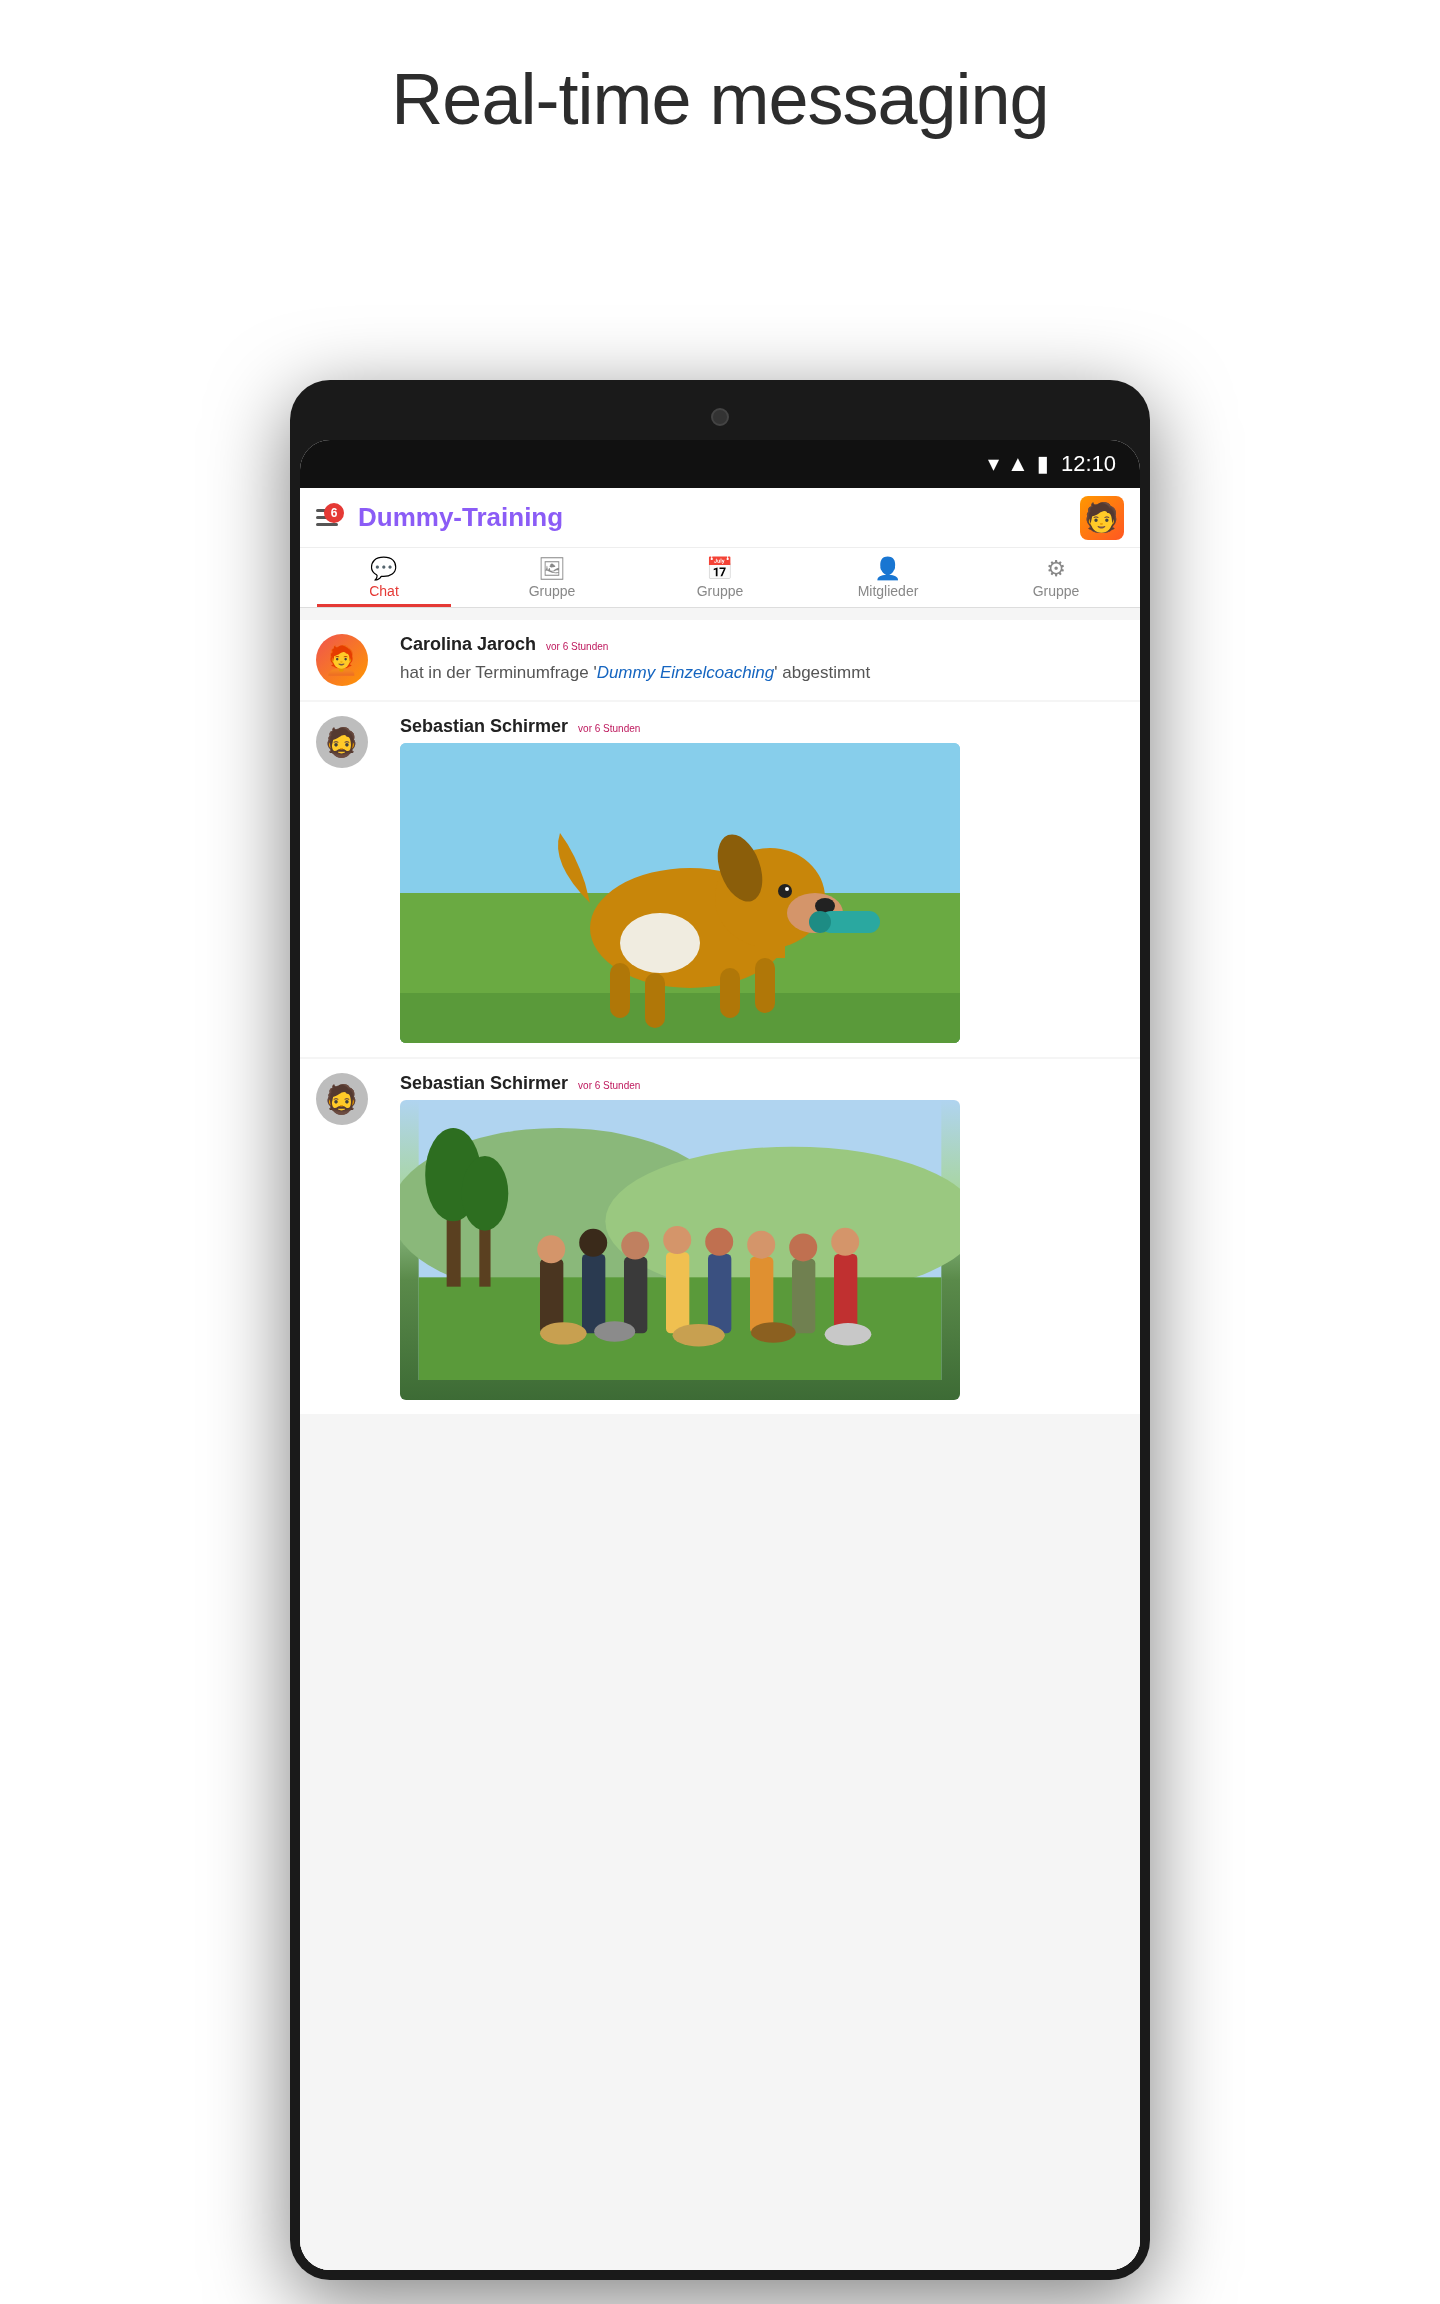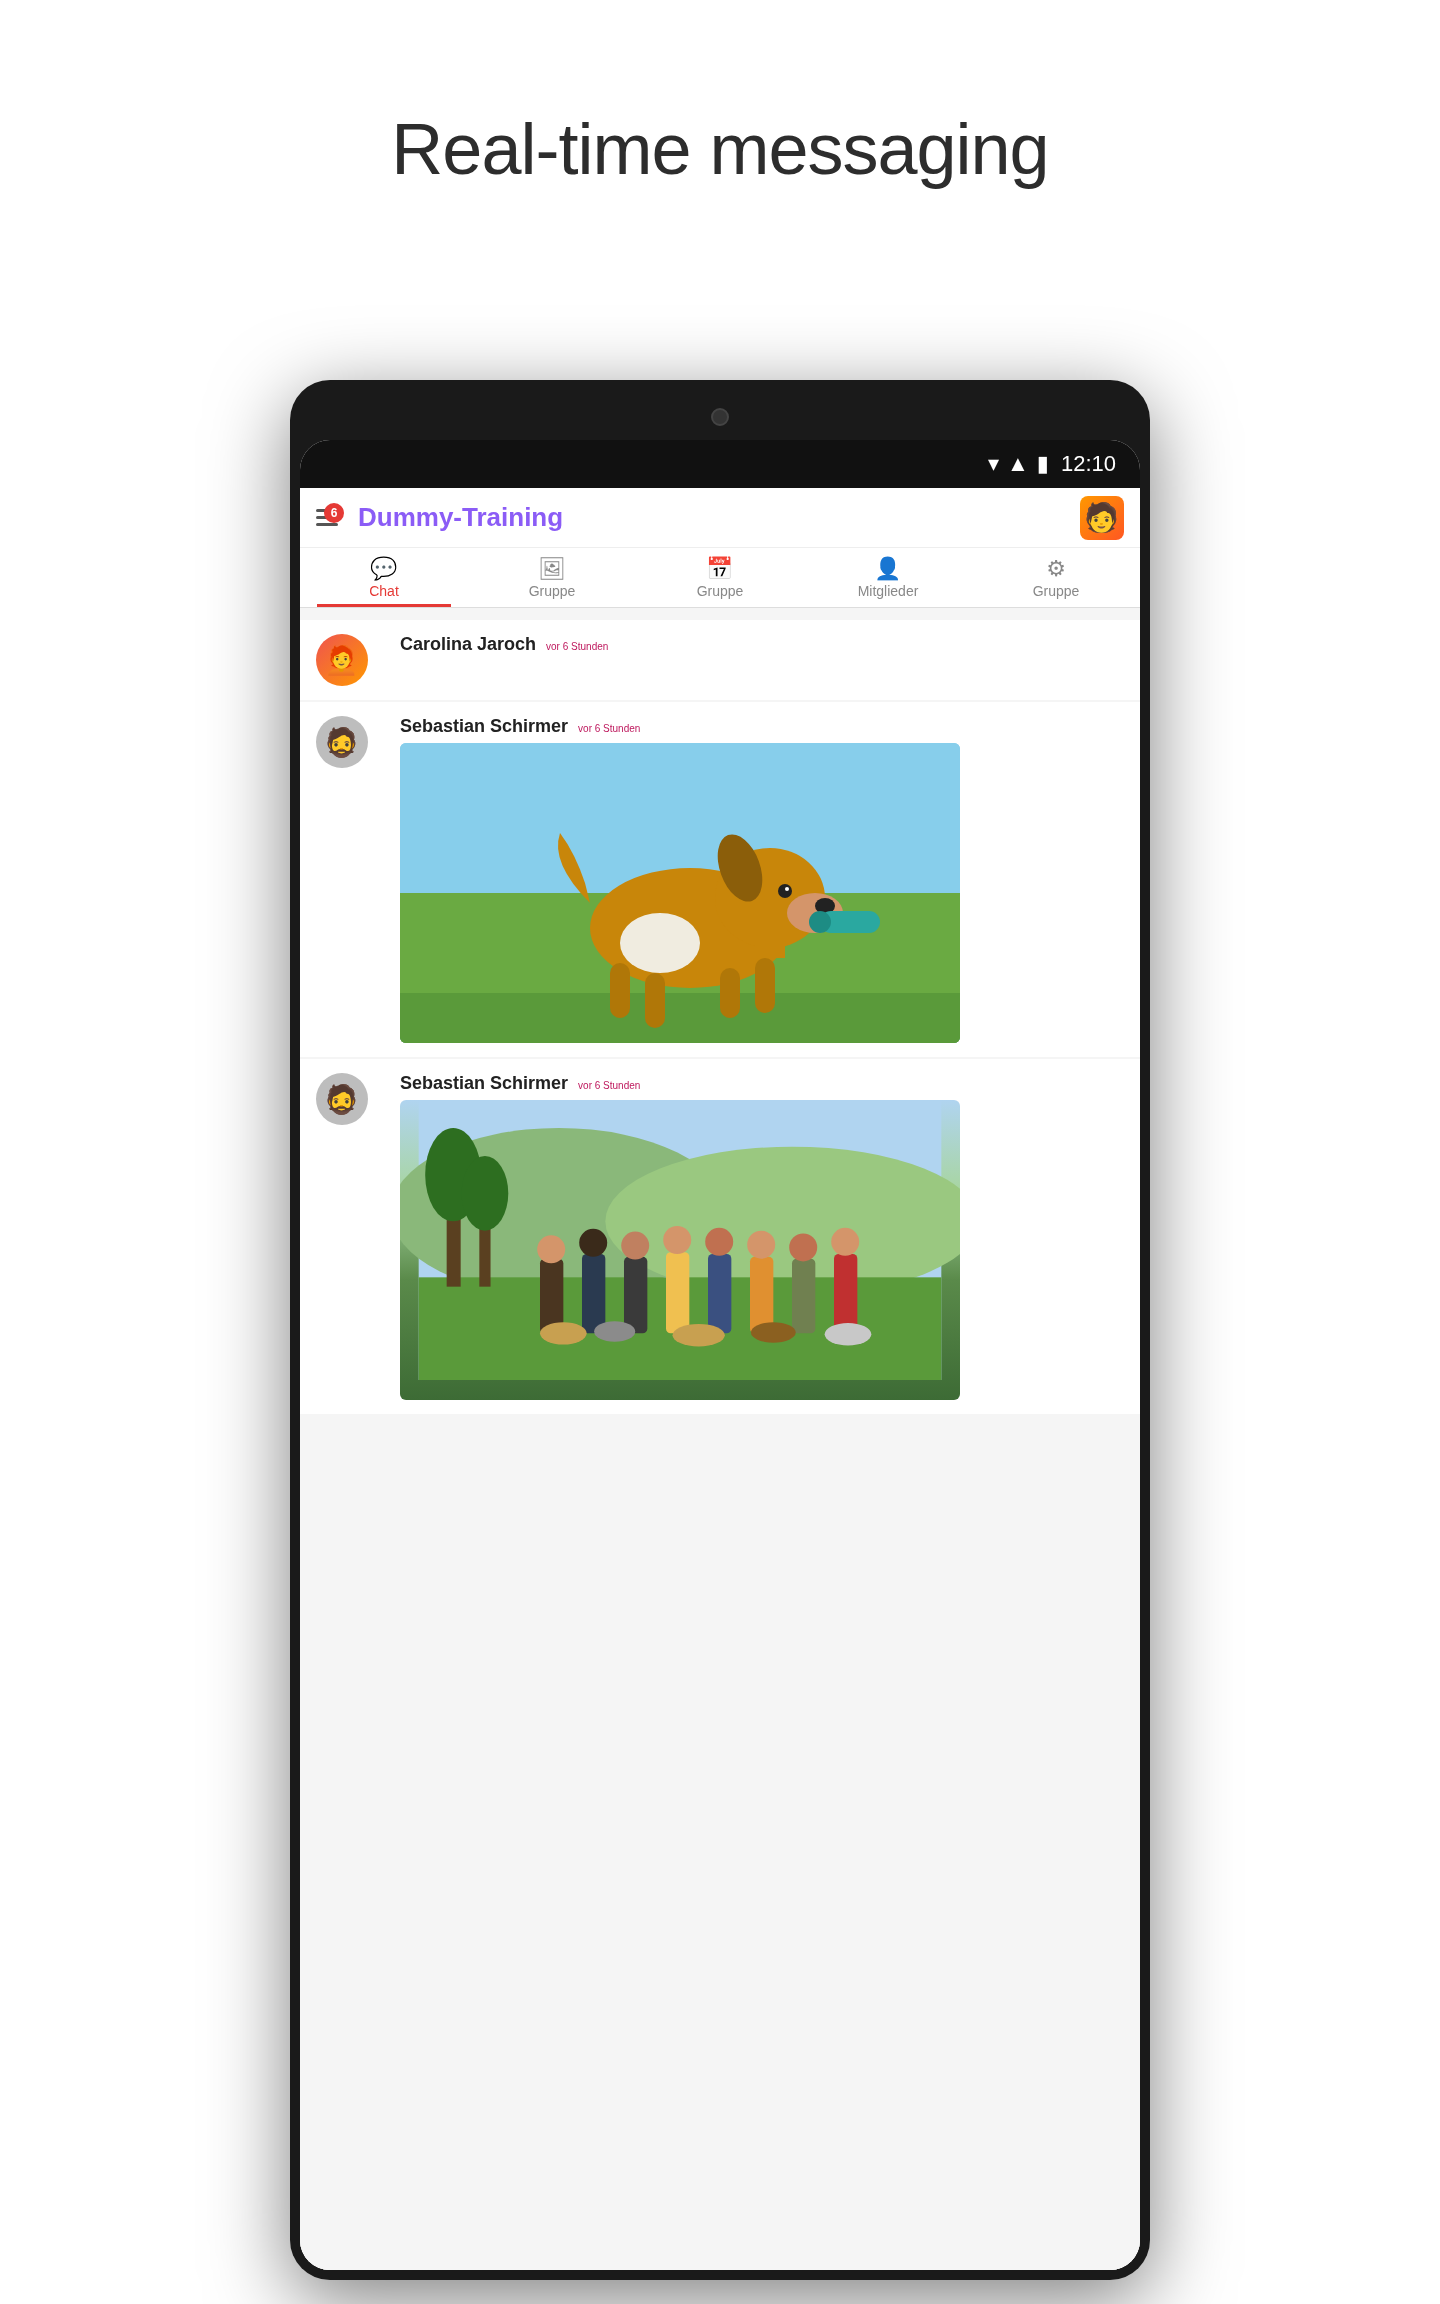--- a/index.html
+++ b/index.html
@@ -8,21 +8,21 @@
       height: 2304px;
       background: #ffffff;
       font-family: 'Helvetica Neue', Arial, sans-serif;
       overflow: hidden;
       position: relative;
     }
 
     
     .page-title {
       text-align: center;
-      padding-top: 108px;
+      padding-top: 58px;
       font-size: 72px;
       font-weight: 300;
       color: #2d2d2d;
       letter-spacing: -1px;
     }
 
     
     .tablet-wrapper {
       position: absolute;
       top: 380px;
@@ -372,20 +372,23 @@
         <div class="chat-area">
 
           <div class="chat-message">
             <div class="msg-avatar carolina">
               <span>🧑‍🦰</span>
             </div>
             <div class="msg-content">
               <div class="msg-header">
                 <span class="msg-sender">Carolina Jaroch</span>
                 <span class="msg-time">vor 6 Stunden</span>
+              </div>
+              <div class="msg-text">
+                <span>hat in der Terminumfrage '</span><span class="highlight">Dummy Einzelcoaching</span><span>' abgestimmt</span>
               </div>
             </div>
           </div>
 
           <div class="chat-message">
             <div class="msg-avatar sebastian">
               <span>🧔</span>
             </div>
             <div class="msg-content">
               <div class="msg-header">

